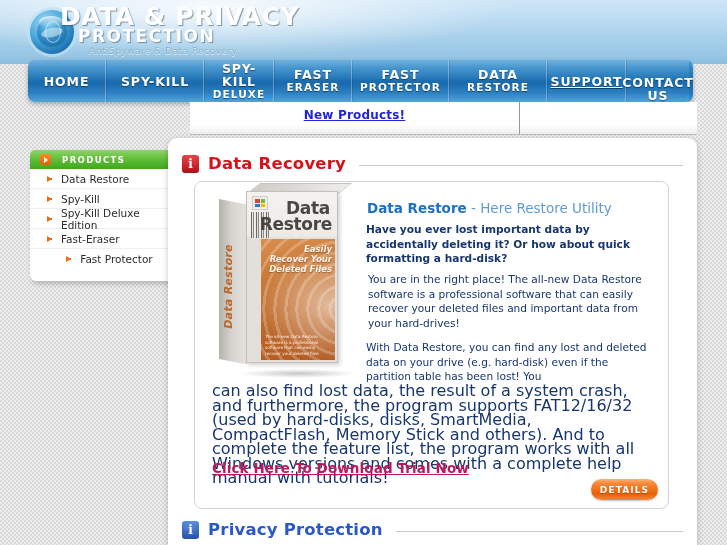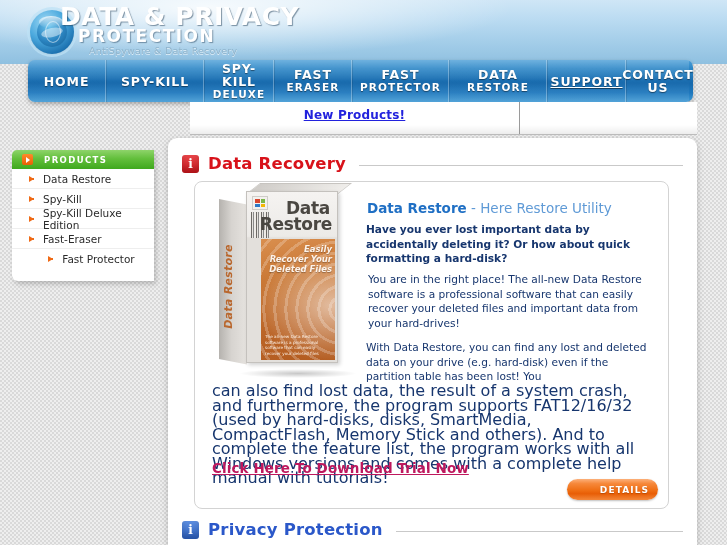--- a/index.html
+++ b/index.html
@@ -125,21 +125,21 @@
   #new-products-link {
     position: absolute; left: 190px; top: 108px;
     width: 329px; text-align: center;
     font-size: 12px; font-weight: bold; color: #2222dd;
     text-decoration: underline; cursor: pointer;
     letter-spacing: .2px;
   }
 
   
   #sidebar {
-    position: absolute; left: 12px; top: 150px;
+    position: absolute; left: 30px; top: 150px;
     width: 142px; height: 131px;
     background: #ffffff;
     border-radius: 5px 0 0 6px;
     box-shadow: 2px 3px 5px rgba(0,0,0,.20);
     overflow: hidden;
   }
   #sidebar-header {
     height: 19px;
     background: linear-gradient(180deg, #8ed46a 0%, #63bf3c 45%, #3fa81d 100%);
     display: flex; align-items: center;
@@ -357,21 +357,20 @@
   #details-button {
     position: absolute; right: 10px; bottom: 8px;
     width: 67px; height: 21px;
     border-radius: 11px;
     background: linear-gradient(180deg, #fcb07a 0%, #f6883a 22%, #ef6d12 55%, #e85e06 70%, #f4873a 100%);
     color: #ffffff; font-size: 9px; font-weight: bold; letter-spacing: 1.1px;
     display: flex; align-items: center; justify-content: center;
     cursor: pointer;
     box-shadow: 0 1px 2px rgba(0,0,0,.25);
     text-shadow: 0 1px 1px rgba(150,60,0,.55);
-    padding-left: 24px;
   }
 
   #privacy-heading { position: absolute; left: 0; top: 382px; width: 100%; }
   #privacy-heading .section-heading { margin-top: 0; }
 </style>
 </head>
 <body>
 
 <div id="header-banner">
   <div class="sheen"></div>
@@ -411,21 +410,21 @@
   </div>
   <div class="nav-item" style="width:98px;">
     <span>
       <span>DATA</span>
       <span class="sub">RESTORE</span>
     </span>
   </div>
   <div class="nav-item" style="width:79px;text-decoration:underline;">
     <span><span>SUPPORT</span></span>
   </div>
-  <div class="nav-item" style="width:63px;">
+  <div class="nav-item" style="width:63px;align-items:flex-end;">
     <span><span>CONTACT US</span></span>
   </div>
 </div>
 
 <div id="top-strip"></div>
 <div id="top-strip-divider"></div>
 <div id="new-products-link">New Products!</div>
 
 <div id="sidebar">
   <div id="sidebar-header">

